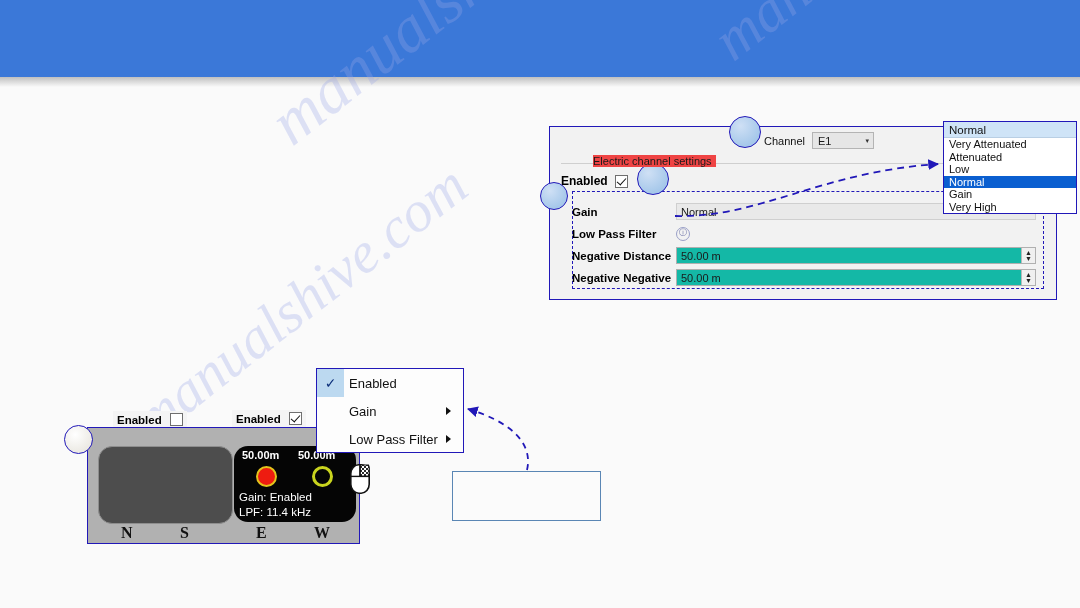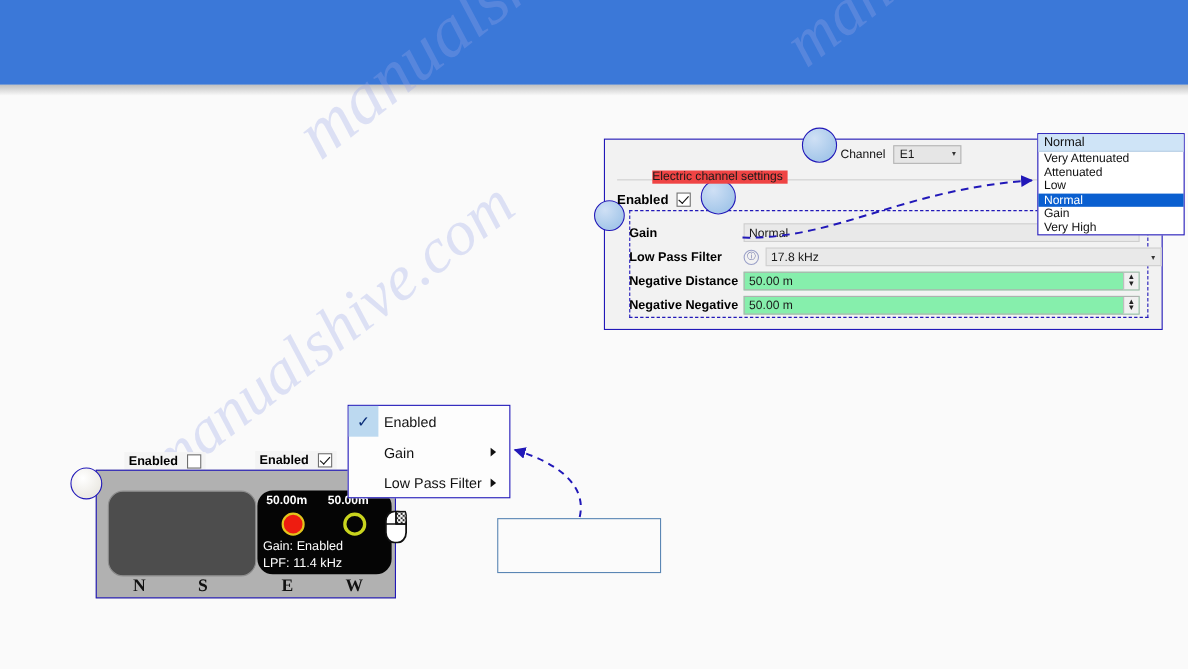--- a/index.html
+++ b/index.html
@@ -181,21 +181,21 @@
     line-height: 10px;
     text-align: center;
     margin-right: 6px;
     flex: none;
     font-family: "Liberation Serif", serif;
   }
   .field-input {
     height: 17px;
     box-sizing: border-box;
     border: 1px solid #b0b0b0;
-    background: #86efac;
+    background: #14b8a6;
     font-size: 11px;
     color: #1a1a1a;
     display: flex;
     align-items: center;
     padding-left: 4px;
   }
   .field-input.readonly { background: #e9e9e9; border-color: #cfcfcf; }
   .field-input .spin {
     margin-left: auto;
     width: 13px; height: 15px;
@@ -451,24 +451,20 @@
   <div class="field-row" id="row-gain">
     <span class="fname">Gain</span>
     <div class="field-input readonly">
       <span>Normal</span>
     </div>
   </div>
 
   <div class="field-row" id="row-lpf">
     <span class="fname">Low Pass Filter</span>
     <span class="info-icon">ⓘ</span>
-    <div class="field-input readonly">
-      <span>17.8 kHz</span>
-      <span class="ddchev">▾</span>
-    </div>
   </div>
 
   <div class="field-row" id="row-posdist">
     <span class="fname">Negative Distance</span>
     <div class="field-input">
       <span>50.00 m</span>
       <span class="spin">
         <span>▲</span>
         <span>▼</span>
       </span>

